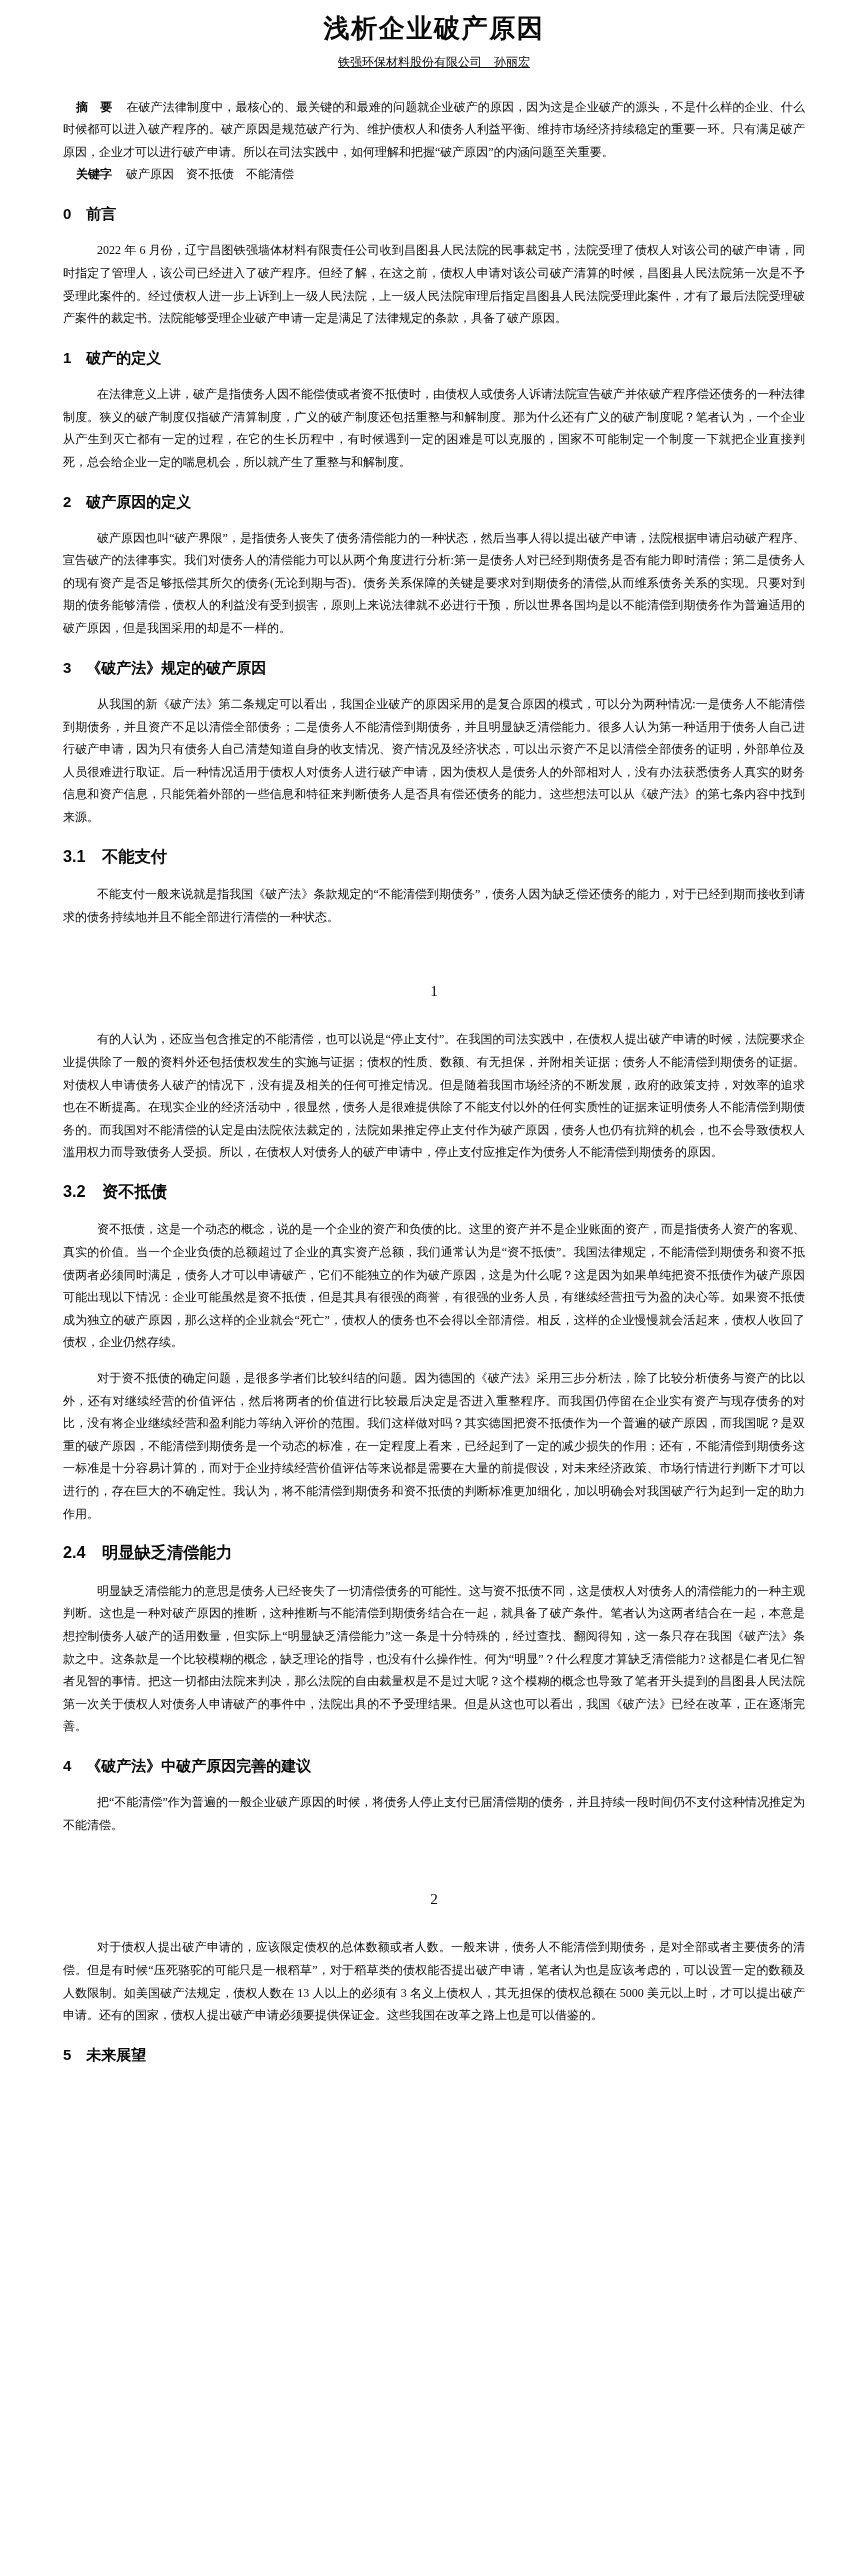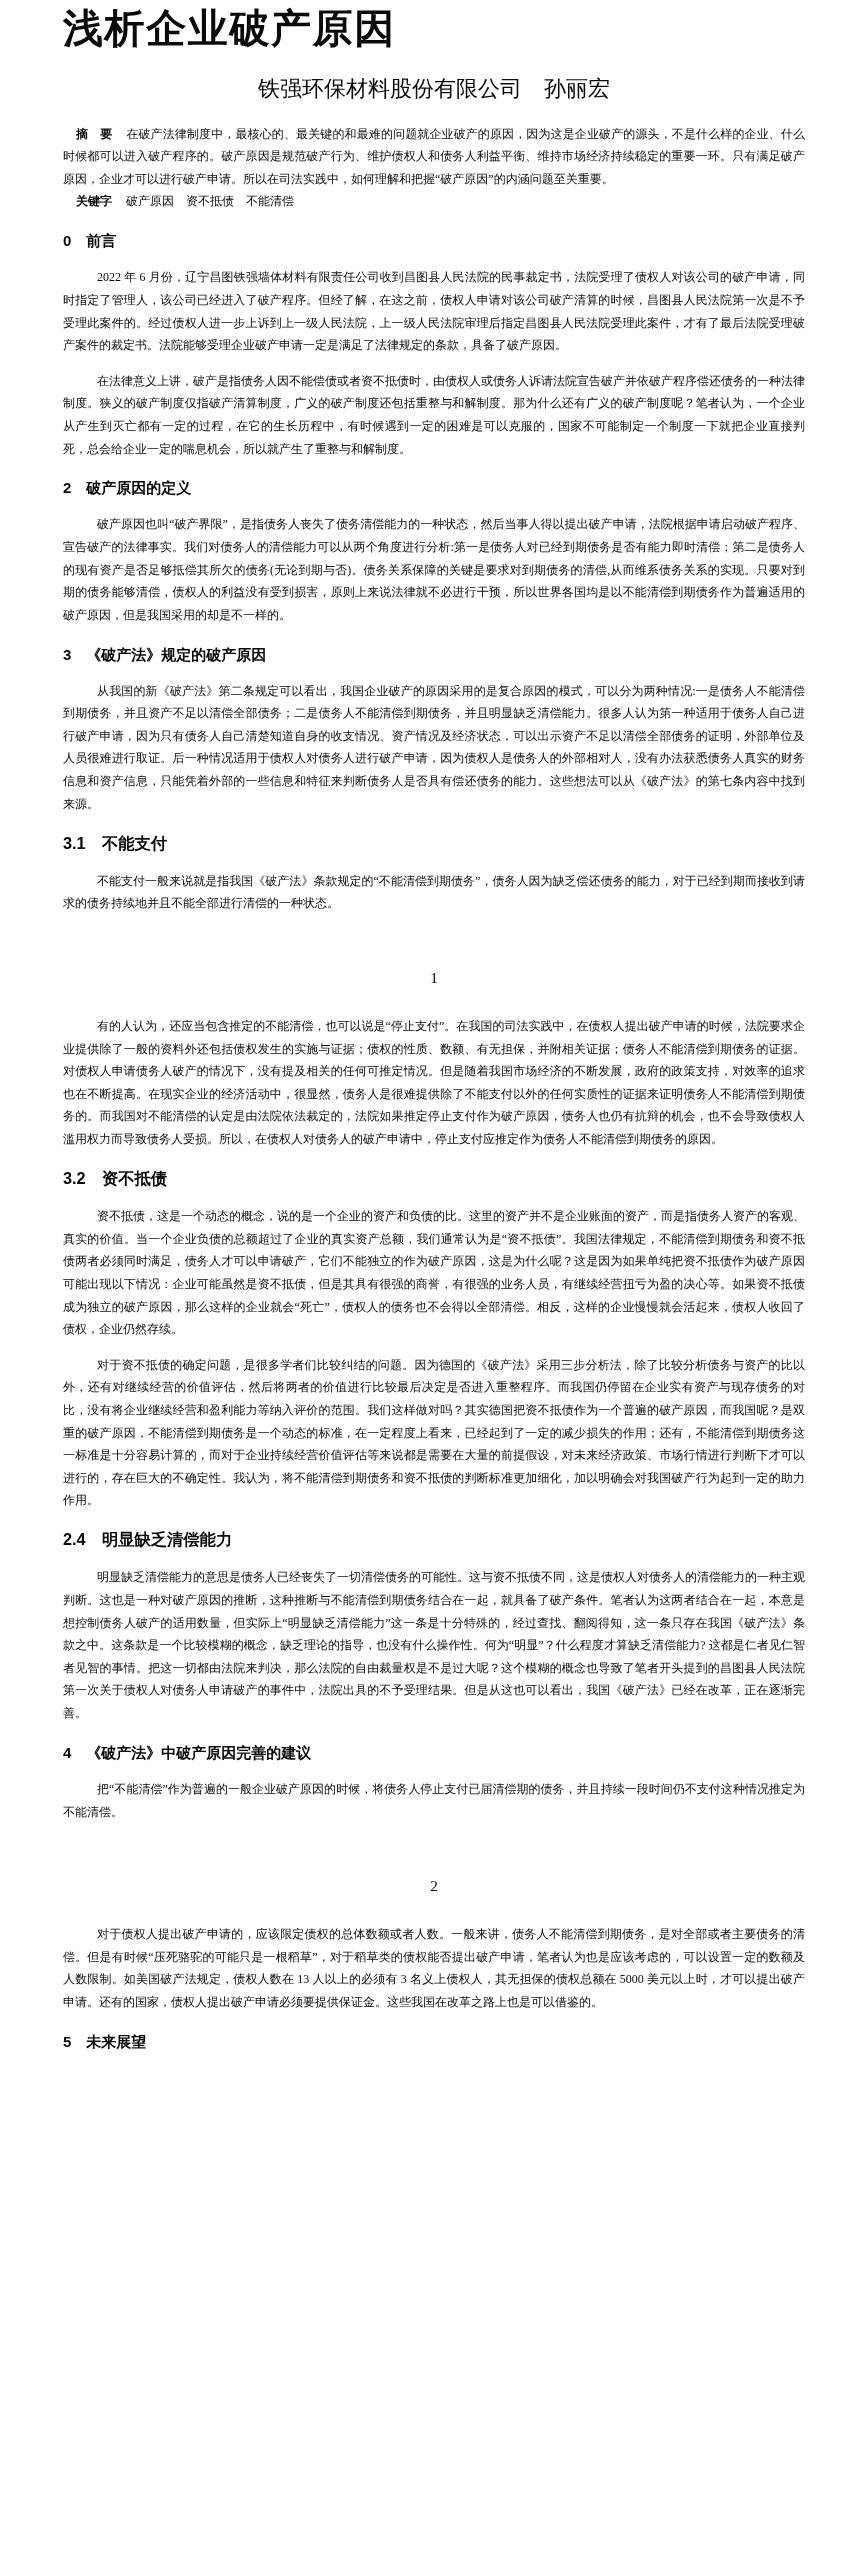--- a/index.html
+++ b/index.html
@@ -6,29 +6,31 @@
   body { width: 865px; color: #0a0a0a; }
   .page {
     width: 865px;
     box-sizing: border-box;
     padding: 8.7px 60px 65px 63px;
     font-family: "Liberation Serif", "DejaVu Serif", serif;
   }
   .doc-title {
     font-family: "Liberation Sans", "DejaVu Sans", sans-serif;
     font-weight: 700;
-    font-size: 40px;
+    font-size: 26px;
     line-height: 39px;
+    text-align: center;
     letter-spacing: 1.6px;
   }
   .byline {
-    font-size: 22px;
+    font-size: 12px;
     line-height: 22px;
     text-align: center;
-    margin-top: 30px;
+    margin-top: 3px;
+    text-decoration: underline;
   }
   .para {
     font-size: 12px;
     line-height: 22.6px;
     text-align: justify;
     text-indent: 34px;
     margin: 13px 0 0 0;
   }
   .para.abstract { margin-top: 23px; text-indent: 13px; }
   .para.tight { margin-top: 0; text-indent: 13px; }
@@ -62,20 +64,21 @@
 <body>
 
 <div class="page">
   <div class="doc-title">浅析企业破产原因</div>
   <div class="byline">铁强环保材料股份有限公司　孙丽宏</div>
   <div>
       <p class="para abstract"><span class="inline-label">摘　要</span><span>在破产法律制度中，最核心的、最关键的和最难的问题就企业破产的原因，因为这是企业破产的源头，不是什么样的企业、什么时候都可以进入破产程序的。破产原因是规范破产行为、维护债权人和债务人利益平衡、维持市场经济持续稳定的重要一环。只有满足破产原因，企业才可以进行破产申请。所以在司法实践中，如何理解和把握“破产原因”的内涵问题至关重要。</span></p>
       <p class="para tight"><span class="inline-label">关键字</span><span>破产原因　资不抵债　不能清偿</span></p>
       <div class="sec-heading">0　前言</div>
       <p class="para">2022 年 6 月份，辽宁昌图铁强墙体材料有限责任公司收到昌图县人民法院的民事裁定书，法院受理了债权人对该公司的破产申请，同时指定了管理人，该公司已经进入了破产程序。但经了解，在这之前，债权人申请对该公司破产清算的时候，昌图县人民法院第一次是不予受理此案件的。经过债权人进一步上诉到上一级人民法院，上一级人民法院审理后指定昌图县人民法院受理此案件，才有了最后法院受理破产案件的裁定书。法院能够受理企业破产申请一定是满足了法律规定的条款，具备了破产原因。</p>
+      <div class="sec-heading">1　破产的定义</div>
       <p class="para">在法律意义上讲，破产是指债务人因不能偿债或者资不抵债时，由债权人或债务人诉请法院宣告破产并依破产程序偿还债务的一种法律制度。狭义的破产制度仅指破产清算制度，广义的破产制度还包括重整与和解制度。那为什么还有广义的破产制度呢？笔者认为，一个企业从产生到灭亡都有一定的过程，在它的生长历程中，有时候遇到一定的困难是可以克服的，国家不可能制定一个制度一下就把企业直接判死，总会给企业一定的喘息机会，所以就产生了重整与和解制度。</p>
       <div class="sec-heading">2　破产原因的定义</div>
       <p class="para">破产原因也叫“破产界限”，是指债务人丧失了债务清偿能力的一种状态，然后当事人得以提出破产申请，法院根据申请启动破产程序、宣告破产的法律事实。我们对债务人的清偿能力可以从两个角度进行分析:第一是债务人对已经到期债务是否有能力即时清偿；第二是债务人的现有资产是否足够抵偿其所欠的债务(无论到期与否)。债务关系保障的关键是要求对到期债务的清偿,从而维系债务关系的实现。只要对到期的债务能够清偿，债权人的利益没有受到损害，原则上来说法律就不必进行干预，所以世界各国均是以不能清偿到期债务作为普遍适用的破产原因，但是我国采用的却是不一样的。</p>
       <div class="sec-heading">3　《破产法》规定的破产原因</div>
       <p class="para">从我国的新《破产法》第二条规定可以看出，我国企业破产的原因采用的是复合原因的模式，可以分为两种情况:一是债务人不能清偿到期债务，并且资产不足以清偿全部债务；二是债务人不能清偿到期债务，并且明显缺乏清偿能力。很多人认为第一种适用于债务人自己进行破产申请，因为只有债务人自己清楚知道自身的收支情况、资产情况及经济状态，可以出示资产不足以清偿全部债务的证明，外部单位及人员很难进行取证。后一种情况适用于债权人对债务人进行破产申请，因为债权人是债务人的外部相对人，没有办法获悉债务人真实的财务信息和资产信息，只能凭着外部的一些信息和特征来判断债务人是否具有偿还债务的能力。这些想法可以从《破产法》的第七条内容中找到来源。</p>
       <div class="sub-heading">3.1　不能支付</div>
       <p class="para">不能支付一般来说就是指我国《破产法》条款规定的“不能清偿到期债务”，债务人因为缺乏偿还债务的能力，对于已经到期而接收到请求的债务持续地并且不能全部进行清偿的一种状态。</p>
       <div class="page-number">1</div>
       <p class="para">有的人认为，还应当包含推定的不能清偿，也可以说是“停止支付”。在我国的司法实践中，在债权人提出破产申请的时候，法院要求企业提供除了一般的资料外还包括债权发生的实施与证据；债权的性质、数额、有无担保，并附相关证据；债务人不能清偿到期债务的证据。对债权人申请债务人破产的情况下，没有提及相关的任何可推定情况。但是随着我国市场经济的不断发展，政府的政策支持，对效率的追求也在不断提高。在现实企业的经济活动中，很显然，债务人是很难提供除了不能支付以外的任何实质性的证据来证明债务人不能清偿到期债务的。而我国对不能清偿的认定是由法院依法裁定的，法院如果推定停止支付作为破产原因，债务人也仍有抗辩的机会，也不会导致债权人滥用权力而导致债务人受损。所以，在债权人对债务人的破产申请中，停止支付应推定作为债务人不能清偿到期债务的原因。</p>
       <div class="sub-heading">3.2　资不抵债</div>

